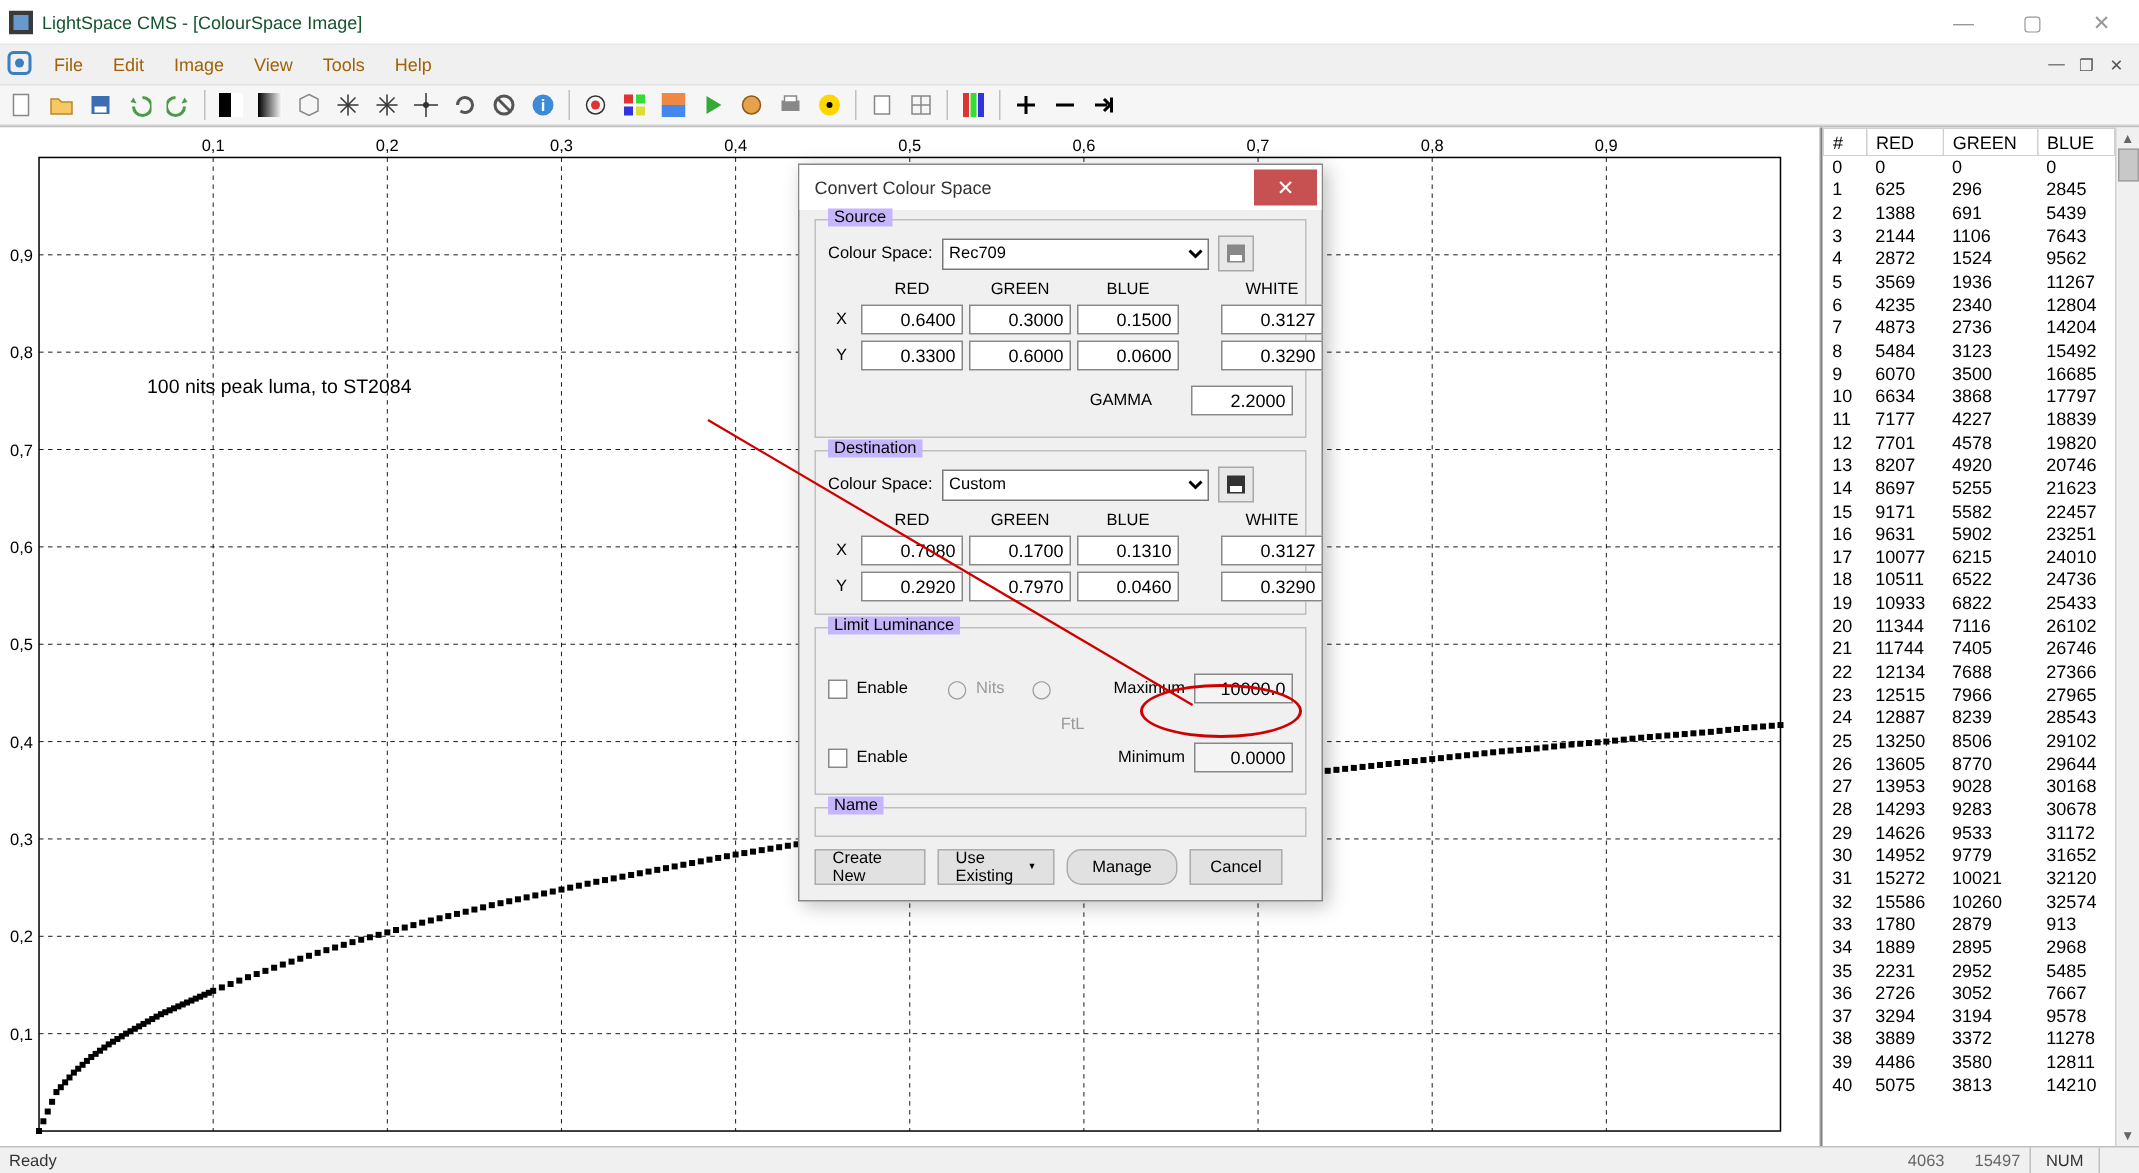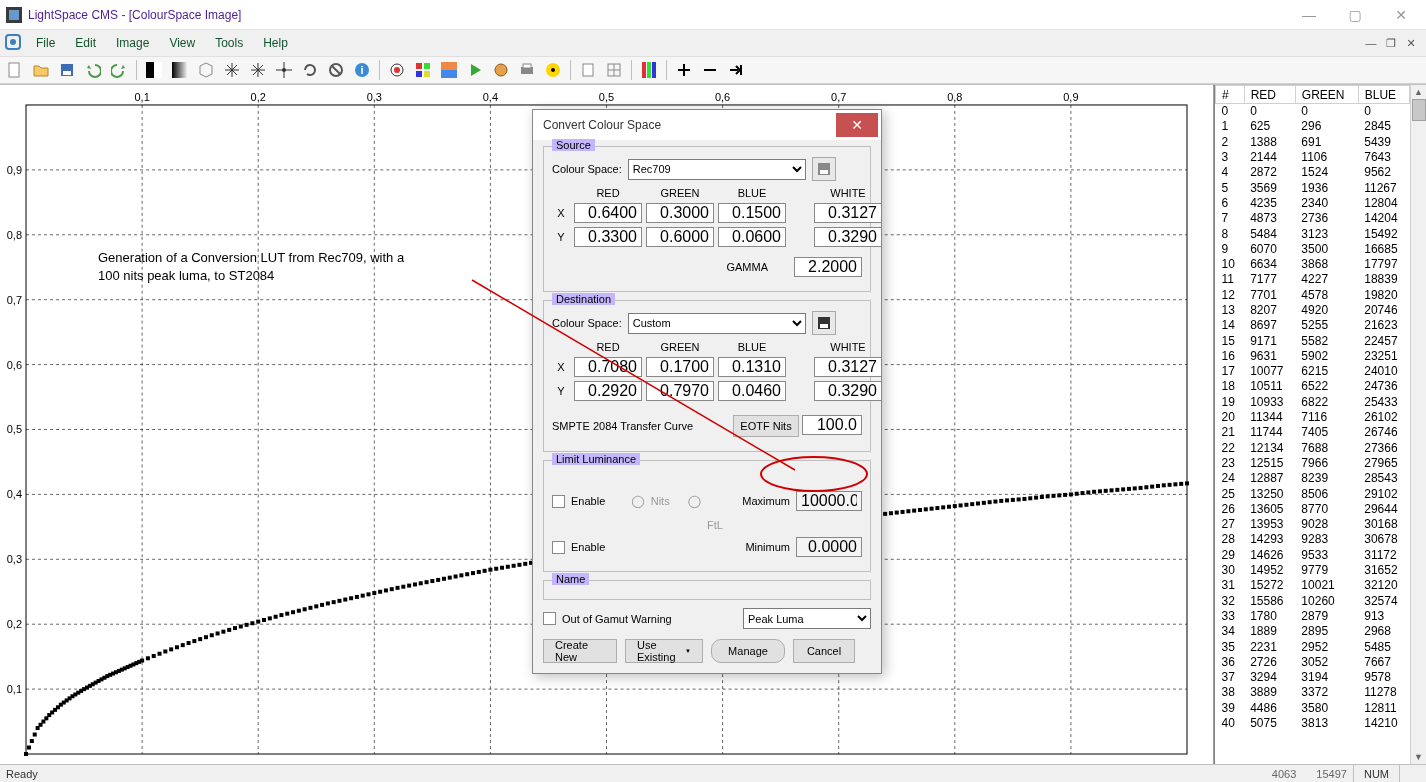--- a/index.html
+++ b/index.html
@@ -21,38 +21,38 @@
     display: flex;
     align-items: center;
     padding: 0 2px 0 6px;
     background: #fff;
     border-bottom: 1px solid #e5e5e5;
   }
   .titlebar .app-icon {
     width: 16px; height: 16px; margin-right: 6px;
     display: inline-flex; align-items:center; justify-content:center;
   }
-  .titlebar .title { flex: 1; color: #4c1d95; }
+  .titlebar .title { flex: 1; color: #14532d; }
   .titlebar .win-btns { display: flex; }
   .titlebar .win-btn {
     width: 46px; height: 30px; display:flex; align-items:center; justify-content:center;
     color:#999; font-size: 14px;
   }
 
   
   .menubar {
     height: 26px;
     display: flex;
     align-items: center;
     background: #f0f0f0;
     padding: 0 4px;
     gap: 4px;
   }
   .menubar .ls-icon { width:20px; height:20px; }
-  .menubar .menu-item { padding: 4px 8px; color:#14532d;}
+  .menubar .menu-item { padding: 4px 8px; color:#a16207;}
   .menubar .mdi-icons { margin-left:auto; display:flex; gap:2px; padding-right:2px;}
   .menubar .mdi-icons span{ width:18px;height:18px;display:inline-flex;align-items:center;justify-content:center;border:1px solid transparent;color:#555;font-size:11px;}
 
   
   .toolbar {
     height: 28px;
     background: #f6f6f6;
     border-top:1px solid #e0e0e0;
     border-bottom: 1px solid #d0d0d0;
     display: flex;
@@ -158,21 +158,21 @@
   select {
     font-size:11px; height:21px; border:1px solid #7a7a7a; background:#fff;
   }
   .select-src { width: 178px; }
   .icon-sq {
     width:24px;height:24px;border:1px solid #a8a8a8;background:#e8e8e8;display:flex;align-items:center;justify-content:center;font-size:13px;
   }
   .mini-table { display:grid; grid-template-columns: 18px repeat(3, 68px) 20px 68px; gap:4px 4px; align-items:center; font-size:11px; margin-top:4px;}
   .mini-table .hd { text-align:center; }
   .num-in {
-    height:20px; border:1px solid #888; background:#fff; text-align:right; padding:0 4px; font-size:16px;
+    height:20px; border:1px solid #888; background:#fff; text-align:right; padding:0 4px; font-size:12px;
   }
   .chk { width:13px;height:13px;border:1px solid #888;background:#fff;display:inline-block;vertical-align:middle;}
   .ro { background:#f4f4f4;}
   .btn {
     height:24px; padding:0 11px; background:#e1e1e1; border:1px solid #adadad; font-size:11px;
     display:inline-flex;align-items:center;justify-content:center;
   }
   .dlg-select { width:128px;}
   .dlg-buttons { display:flex; gap:8px; justify-content:flex-start; margin-top:6px;}
 
@@ -1039,27 +1039,20 @@
         <span></span>
         <input class="num-in" value="0.3127" style="">
 
         <span class="hd">Y</span>
         <input class="num-in" value="0.2920" style="">
         <input class="num-in" value="0.7970" style="">
         <input class="num-in" value="0.0460" style="">
         <span></span>
         <input class="num-in" value="0.3290" style="">
       </div>
-      <div class="frow" style="justify-content:space-between;margin-top:14px;">
-        <span class="label">SMPTE 2084 Transfer Curve</span>
-        <span>
-          <span class="btn" style="height:22px;padding:0 6px;">EOTF Nits</span>
-          <input class="num-in" style="width: 60px;" value="100.0">
-        </span>
-      </div>
     </div>
 
     <div class="fieldset">
       <div class="legend">Limit Luminance</div>
       <div class="frow">
         <span class="chk"></span>
         <span class="label">Enable</span>
         <span style="width:14px;"></span>
         <span style="color:#999;">◯</span>
           <span class="label" style="color:#999;">Nits</span>
@@ -1076,41 +1069,32 @@
         <span style="flex:1;"></span>
         <span class="label">Minimum</span>
         <input class="num-in ro" style="width: 66px;" readonly="" value="0.0000">
       </div>
     </div>
 
     <div class="fieldset">
       <div class="legend">Name</div>
     </div>
 
-    <div class="frow" style="margin:4px 0 10px;">
-      <span class="chk"></span>
-      <span class="label">Out of Gamut Warning</span>
-      <span style="flex:1;"></span>
-      <select class="dlg-select">
-        <option>Peak Luma</option>
-      </select>
-    </div>
 
     <div class="dlg-buttons">
       <div class="btn" style="width:74px;">Create New</div>
       <div class="btn" style="width:78px;">
           <span>Use Existing</span>
           <span style="font-size:6px;margin-left:2px;">▼</span>
         </div>
       <div class="btn" style="width:74px;border-radius:10px;">Manage</div>
       <div class="btn" style="width:62px;">Cancel</div>
     </div>
   </div>
 </div>
 
 <div class="anno-text" style="left:98px;top:249px;width:360px;">
-  <div>Generation of a Conversion LUT from Rec709, with a</div>
   <div>100 nits peak luma, to ST2084</div>
 </div>
 <svg class="anno-line" style="left:0;top:0;width:900px;height:500px;overflow:visible;">
   <line x1="472" y1="280" x2="795" y2="470" stroke="#d00000" stroke-width="1.5"></line>
 </svg>
 <div class="anno-ellipse" style="left:760px;top:456px;width:108px;height:36px;"></div>
 
 </body></html>

